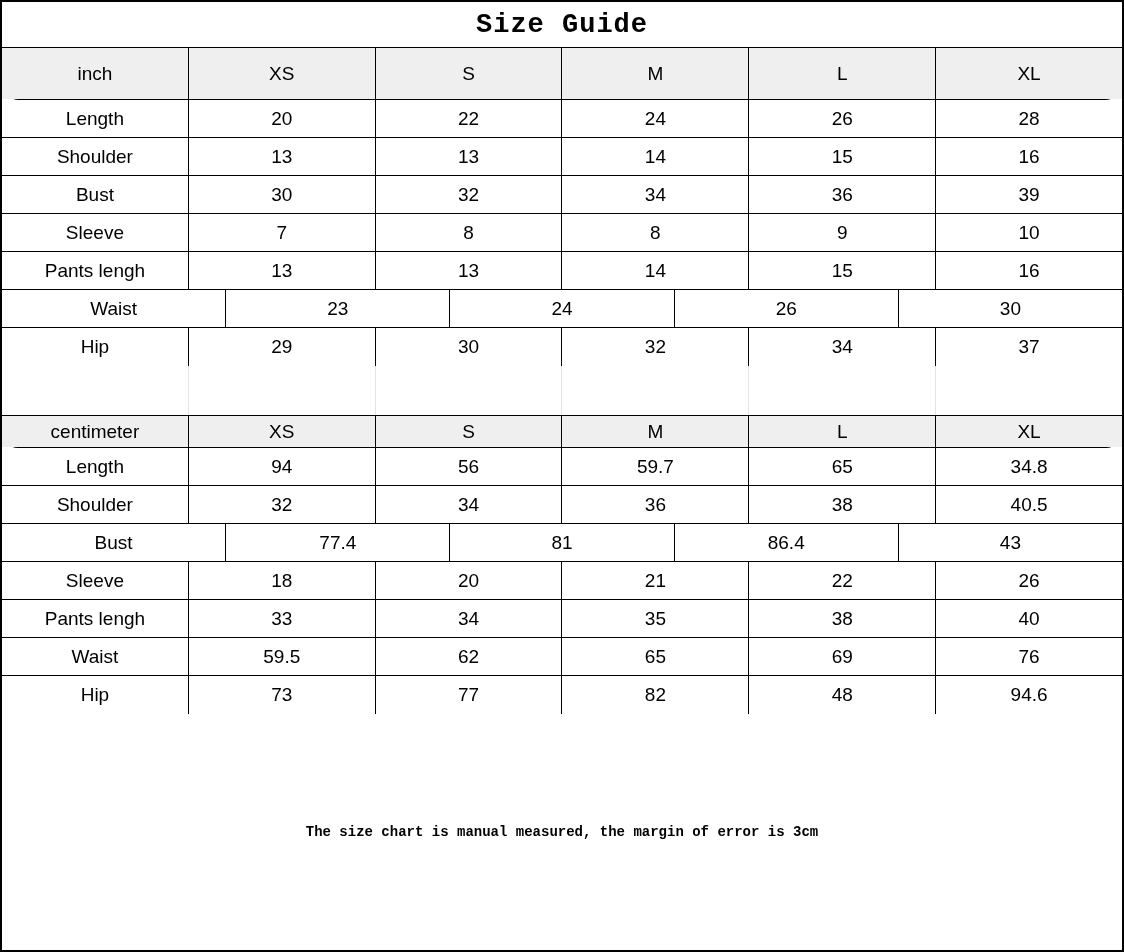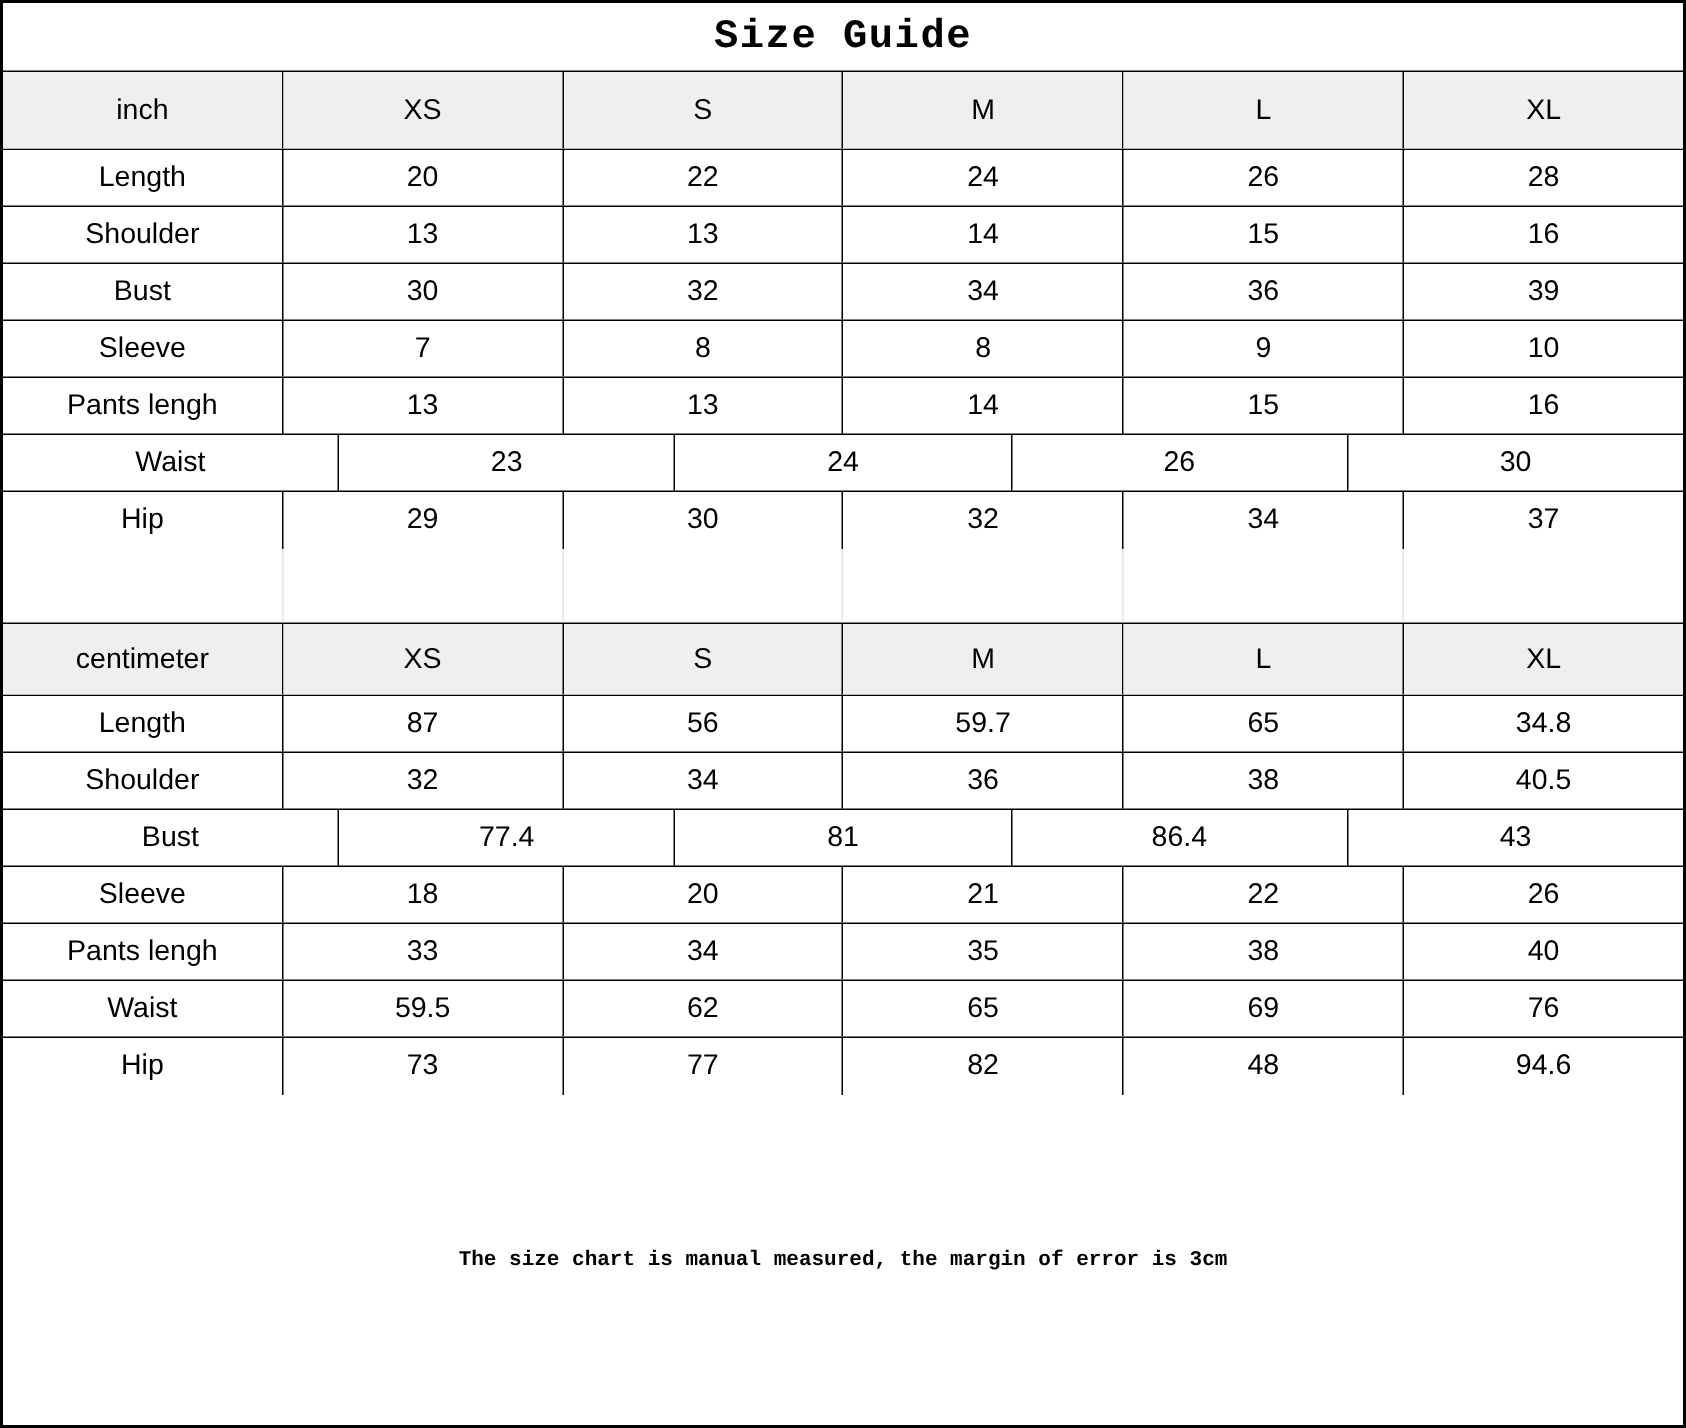--- a/index.html
+++ b/index.html
@@ -38,23 +38,23 @@
   .cell:last-child { border-right: none; }
 
   .title-row { height: 46px; }
   .title-row .cell {
     font-family: "Liberation Mono", "DejaVu Sans Mono", monospace;
     font-size: 27px;
     font-weight: 700;
     letter-spacing: 1px;
   }
 
-  .header-row { height: 52px; }
+  .header-row { height: 52px; border-radius: 17px; }
   .header-row .cell { background: #efefef; }
-  .header-row-cm { height: 48px; }
+  .header-row-cm { height: 32px; }
 
   .data-row { height: 38px; }
 
   .spacer-row { height: 50px; }
   .spacer-row .cell { border-right: 1px solid #e4e4e4; }
   .spacer-row .cell:last-child { border-right: none; }
 
   .footer-row { flex: 1 1 auto; }
   .footer-row .cell {
     font-family: "Liberation Mono", "DejaVu Sans Mono", monospace;
@@ -152,21 +152,21 @@
       <div class="cell">XS</div>
       <div class="cell">S</div>
       <div class="cell">M</div>
       <div class="cell">L</div>
       <div class="cell">XL</div>
     </div>
 
   <div>
       <div class="row data-row">
         <div class="cell">Length</div>
-        <div class="cell">87</div>
+        <div class="cell">94</div>
         <div class="cell">56</div>
         <div class="cell">59.7</div>
         <div class="cell">65</div>
         <div class="cell">34.8</div>
       </div>
       <div class="row data-row">
         <div class="cell">Shoulder</div>
         <div class="cell">32</div>
         <div class="cell">34</div>
         <div class="cell">36</div>

